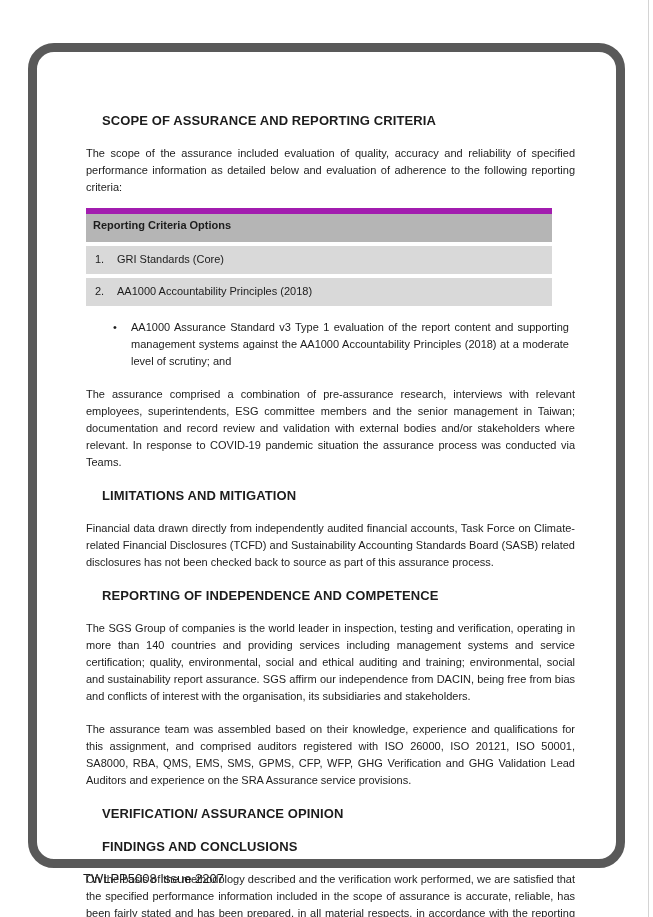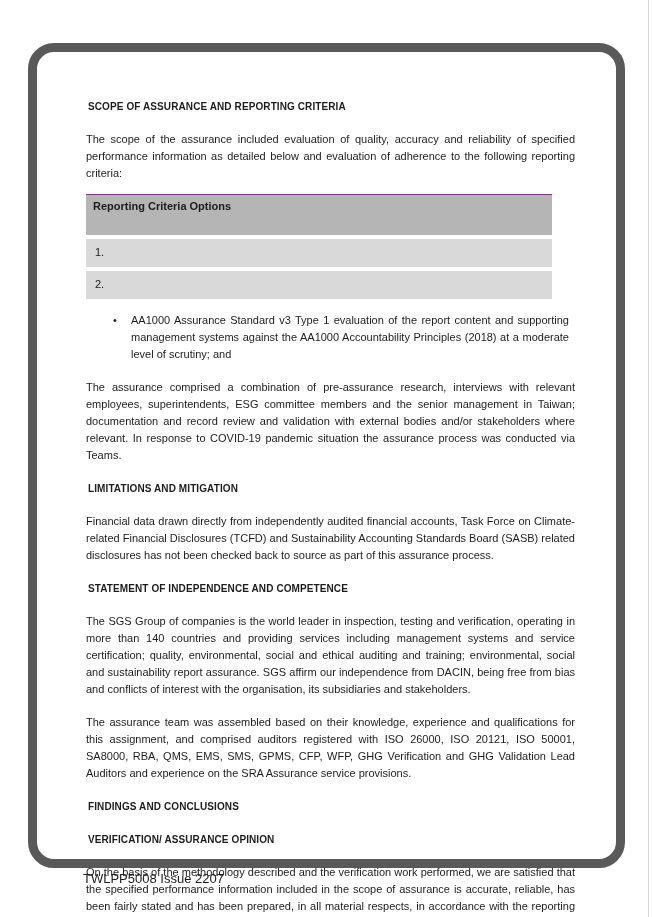--- a/index.html
+++ b/index.html
@@ -28,38 +28,38 @@
     background: #ffffff;
   }
   .content {
     position: absolute;
     left: 86px; top: 96px;
     width: 489px;
     font-size: 11px;
     line-height: 17px;
   }
   .sec-heading {
-    font-size: 10px;
+    font-size: 13px;
     font-weight: bold;
-    margin: 2px;
+    margin: 16px;
     letter-spacing: 0.1px;
   }
   .body-par {
     margin: 16px 0 16px 0;
     text-align: justify;
   }
   .body-par.tight { margin-bottom: 10px; }
 
   
   .crit-table { width: 466px; margin: 0 0 13px 0; }
   .crit-header {
     background: #b5b5b5;
-    border-top: 1px solid #a21caf;
+    border-top: 6px solid #a21caf;
     font-weight: bold;
-    padding: 3px 7px 20px 7px;
+    padding: 3px 7px 8px 7px;
     margin-top: 12px;
   }
   .crit-row {
     background: #d9d9d9;
     margin-top: 4px;
     display: flex;
     padding: 5px 7px 6px 9px;
   }
   .crit-num { flex: none; width: 22px; }
   .crit-label { flex: 1; }
@@ -99,40 +99,42 @@
 
   <div class="content">
 
     <h2 class="sec-heading">SCOPE OF ASSURANCE AND REPORTING CRITERIA</h2>
     <p class="body-par tight">The scope of the assurance included evaluation of quality, accuracy and reliability of specified performance information as detailed below and evaluation of adherence to the following reporting criteria:</p>
 
     <div class="crit-table">
       <div class="crit-header">Reporting Criteria Options</div>
       <div class="crit-row">
         <span class="crit-num">1.</span>
+        <span class="crit-label">GRI Standards (Core)</span>
       </div>
       <div class="crit-row">
         <span class="crit-num">2.</span>
+        <span class="crit-label">AA1000 Accountability Principles (2018)</span>
       </div>
     </div>
 
     <ul class="bullet-list">
       <li>AA1000 Assurance Standard v3 Type 1 evaluation of the report content and supporting management systems against the AA1000 Accountability Principles (2018) at a moderate level of scrutiny; and</li>
     </ul>
 
     <p class="body-par">The assurance comprised a combination of pre-assurance research, interviews with relevant employees, superintendents, ESG committee members and the senior management in Taiwan; documentation and record review and validation with external bodies and/or stakeholders where relevant. In response to COVID-19 pandemic situation the assurance process was conducted via Teams.</p>
 
     <h2 class="sec-heading">LIMITATIONS AND MITIGATION</h2>
     <p class="body-par">Financial data drawn directly from independently audited financial accounts, Task Force on Climate-related Financial Disclosures (TCFD) and Sustainability Accounting Standards Board (SASB) related disclosures has not been checked back to source as part of this assurance process.</p>
 
-    <h2 class="sec-heading">STATEMENT OF INDEPENDENCE AND COMPETENCE</h2>
+    <h2 class="sec-heading">REPORTING OF INDEPENDENCE AND COMPETENCE</h2>
     <p class="body-par">The SGS Group of companies is the world leader in inspection, testing and verification, operating in more than 140 countries and providing services including management systems and service certification; quality, environmental, social and ethical auditing and training; environmental, social and sustainability report assurance. SGS affirm our independence from DACIN, being free from bias and conflicts of interest with the organisation, its subsidiaries and stakeholders.</p>
     <p class="body-par">The assurance team was assembled based on their knowledge, experience and qualifications for this assignment, and comprised auditors registered with ISO 26000, ISO 20121, ISO 50001, SA8000, RBA, QMS, EMS, SMS, GPMS, CFP, WFP, GHG Verification and GHG Validation Lead Auditors and experience on the SRA Assurance service provisions.</p>
 
+    <h2 class="sec-heading">VERIFICATION/ ASSURANCE OPINION</h2>
+
     <h2 class="sec-heading" style="margin-bottom:16px;">FINDINGS AND CONCLUSIONS</h2>
-
-    <h2 class="sec-heading">VERIFICATION/ ASSURANCE OPINION</h2>
     <p class="body-par">On the basis of the methodology described and the verification work performed, we are satisfied that the specified performance information included in the scope of assurance is accurate, reliable, has been fairly stated and has been prepared, in all material respects, in accordance with the reporting criteria.</p>
 
   </div>
 
   <div class="footer-code">TWLPP5008 Issue 2207</div>
 </div>
 
 </body></html>

